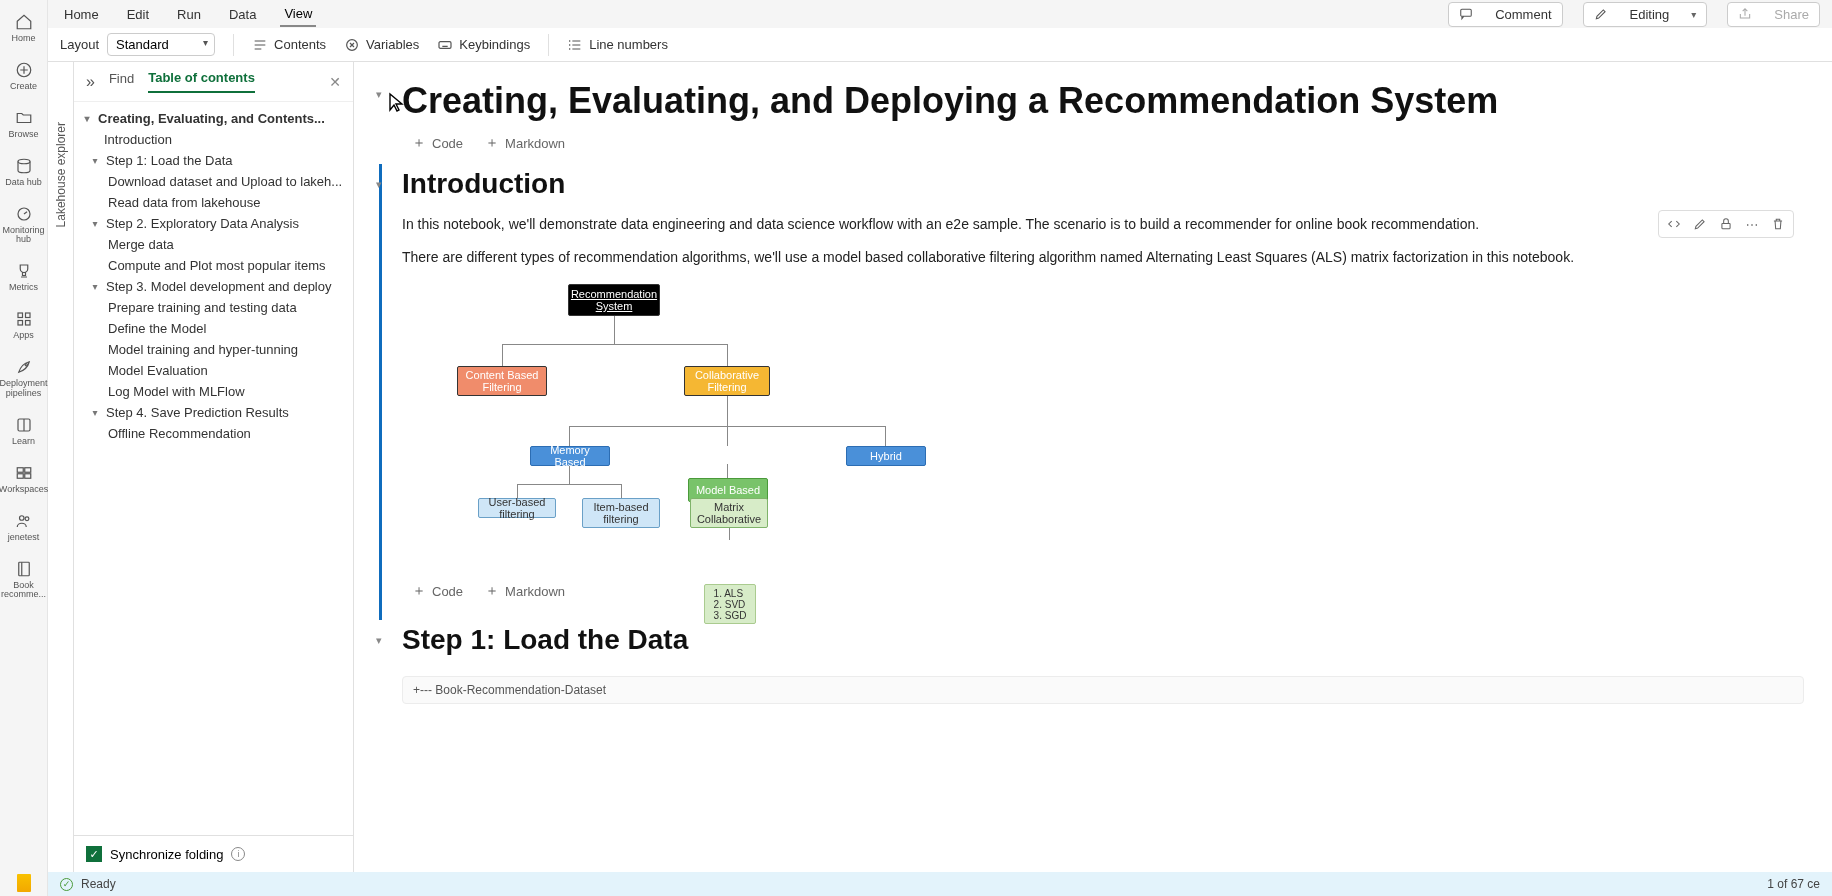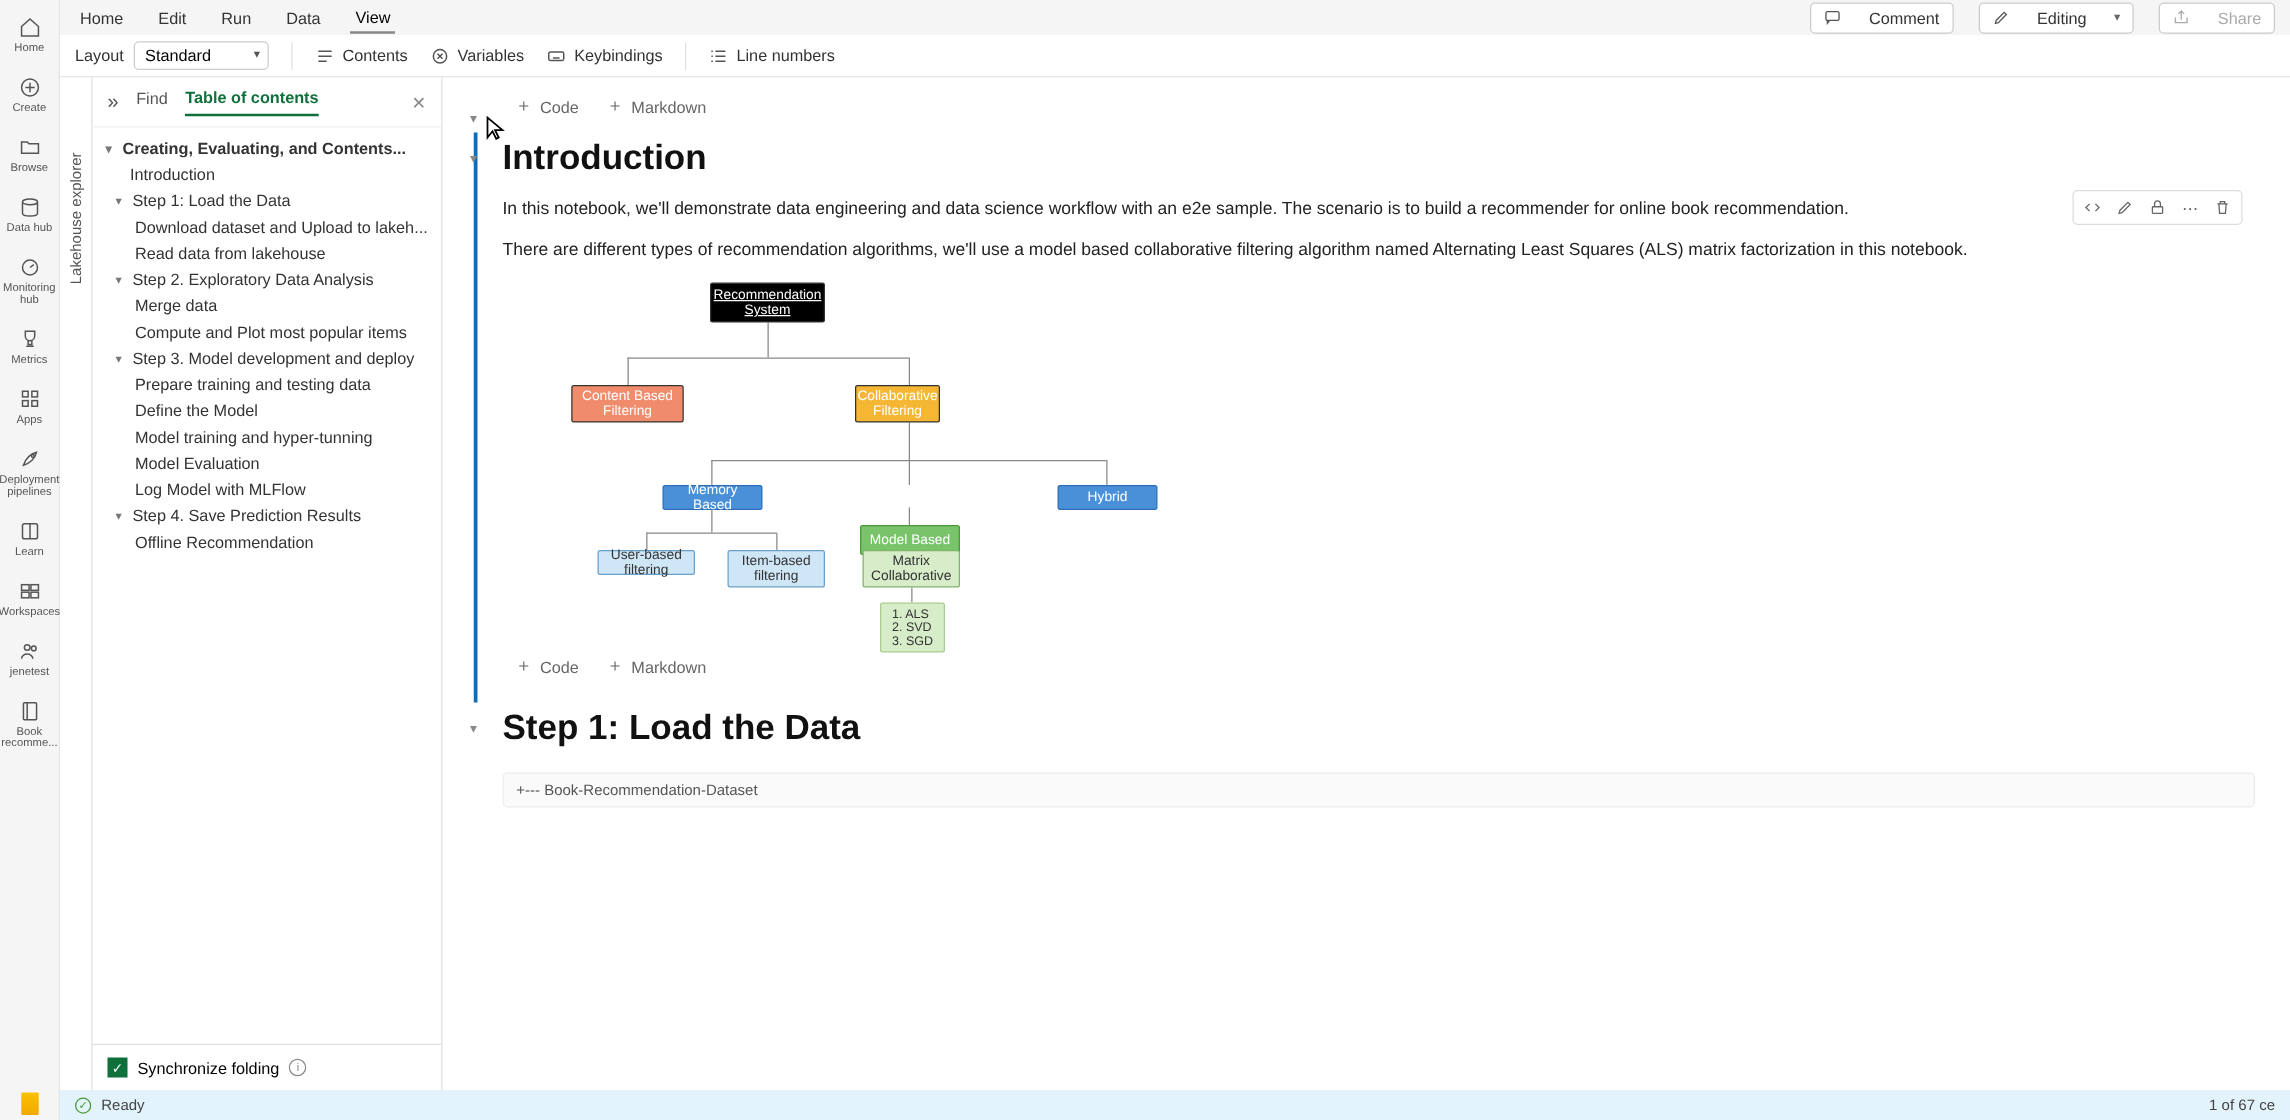--- a/index.html
+++ b/index.html
@@ -83,21 +83,21 @@
 
 .diagram { position:relative; width:560px; height:290px; margin:8px 0 6px 20px; }
 .dbox { position:absolute; border:1px solid #333; font-size:11px; text-align:center; display:flex; align-items:center; justify-content:center; padding:2px 4px; border-radius:2px; }
 .dbox.dark { background:#000000; color:#fff;text-decoration:underline; }
 .dbox.orange { background:#f08c6b; color:#fff;}
 .dbox.amber { background:#f5b733; color:#fff;}
 .dbox.blue { background:#4a90d9; color:#fff; border-color:#2c6db3;}
 .dbox.green { background:#79c36a; color:#fff; border-color:#4a9a3a;}
 .dbox.lblue { background:#cfe6f7; color:#333; border-color:#6aa0c7;}
 .dbox.lgreen { background:#d7ecc8; color:#333; border-color:#7fb36a;}
-.dbox.numlist { background:#d7ecc8; color:#333; border-color:#aacb8f; font-size:10px; text-align:left; padding:15px 6px;}
+.dbox.numlist { background:#d7ecc8; color:#333; border-color:#aacb8f; font-size:10px; text-align:left; padding:15px 6px;margin-top:44px;}
 .dline { position:absolute; background:#888; }
 
 
 .code-cell { margin-top:10px; background:#fafafa; border:1px solid #ececec; border-radius:4px; padding:6px 10px; font-family:Consolas,monospace; font-size:12px; color:#555;}
 .code-cell .pre { white-space:pre;}
 
 
 .statusbar { height:24px; background:#e3f3fb; display:flex; align-items:center; padding:0 12px; font-size:12px; color:#444; gap:8px;}
 .statusbar .spacer { flex:1;}
 .ok-circ { width:13px; height:13px; border:1.5px solid #4a9a3a; border-radius:50%; display:inline-flex; align-items:center; justify-content:center; color:#4a9a3a; font-size:9px;}
@@ -381,20 +381,21 @@
 
       <div class="editor">
         <div class="editor-inner">
           <div class="section" style="position:relative;">
             <span class="collapse-toggle">▾</span>
             <span class="cursor-arrow">
                 <svg width="16" height="20" viewBox="0 0 16 20" fill="none" stroke="#000" stroke-width="1.4">
                   <path d="M2 2l0 16 4-5 3 6 2-1-3-6 6 0z" fill="#fff"></path>
                 </svg>
               </span>
+            <div class="h1">Creating, Evaluating, and Deploying a Recommendation System</div>
             <div class="add-row">
               <div class="add-btn">
                   <span class="plus">＋</span>
                   <span>Code</span>
                 </div>
               <div class="add-btn">
                   <span class="plus">＋</span>
                   <span>Markdown</span>
                 </div>
             </div>
@@ -449,21 +450,21 @@
                 <div class="dline" style="left:147px; top:180px; width:1px; height:20px;"></div>
                 <div class="dline" style="left:95px; top:200px; width:104px; height:1px;"></div>
                 <div class="dline" style="left:95px; top:200px; width:1px; height:14px;"></div>
                 <div class="dline" style="left:199px; top:200px; width:1px; height:14px;"></div>
 
                 <div class="dline" style="left:305px; top:180px; width:1px; height:34px;"></div>
                 <div class="dline" style="left:307px; top:244px; width:1px; height:12px;"></div>
 
                 <div class="dbox dark" style="left:146px; top:0; width:92px; height:32px;">Recommendation System</div>
                 <div class="dbox orange" style="left:35px; top:82px; width:90px; height:30px;">Content Based Filtering</div>
-                <div class="dbox amber" style="left:262px; top:82px; width:68px; height:30px;">Collaborative Filtering</div>
+                <div class="dbox amber" style="left:262px; top:82px; width:86px; height:30px;">Collaborative Filtering</div>
                 <div class="dbox blue" style="left:108px; top:162px; width:80px; height:20px;">Memory Based</div>
                 <div class="dbox green" style="left:266px; top:162px; width:80px; height:24px;margin-top:32px;">Model Based</div>
                 <div class="dbox blue" style="left:424px; top:162px; width:80px; height:20px;">Hybrid</div>
                 <div class="dbox lblue" style="left:56px; top:214px; width:78px; height:20px;">User-based filtering</div>
                 <div class="dbox lblue" style="left:160px; top:214px; width:78px; height:30px;">Item-based filtering</div>
                 <div class="dbox lgreen" style="left:268px; top:214px; width:78px; height:30px;">Matrix Collaborative</div>
                 <div class="dbox numlist" style="left:282px; top:256px; width:52px; height:40px; white-space:pre;">1. ALS
 2. SVD
 3. SGD</div>
               </div>

